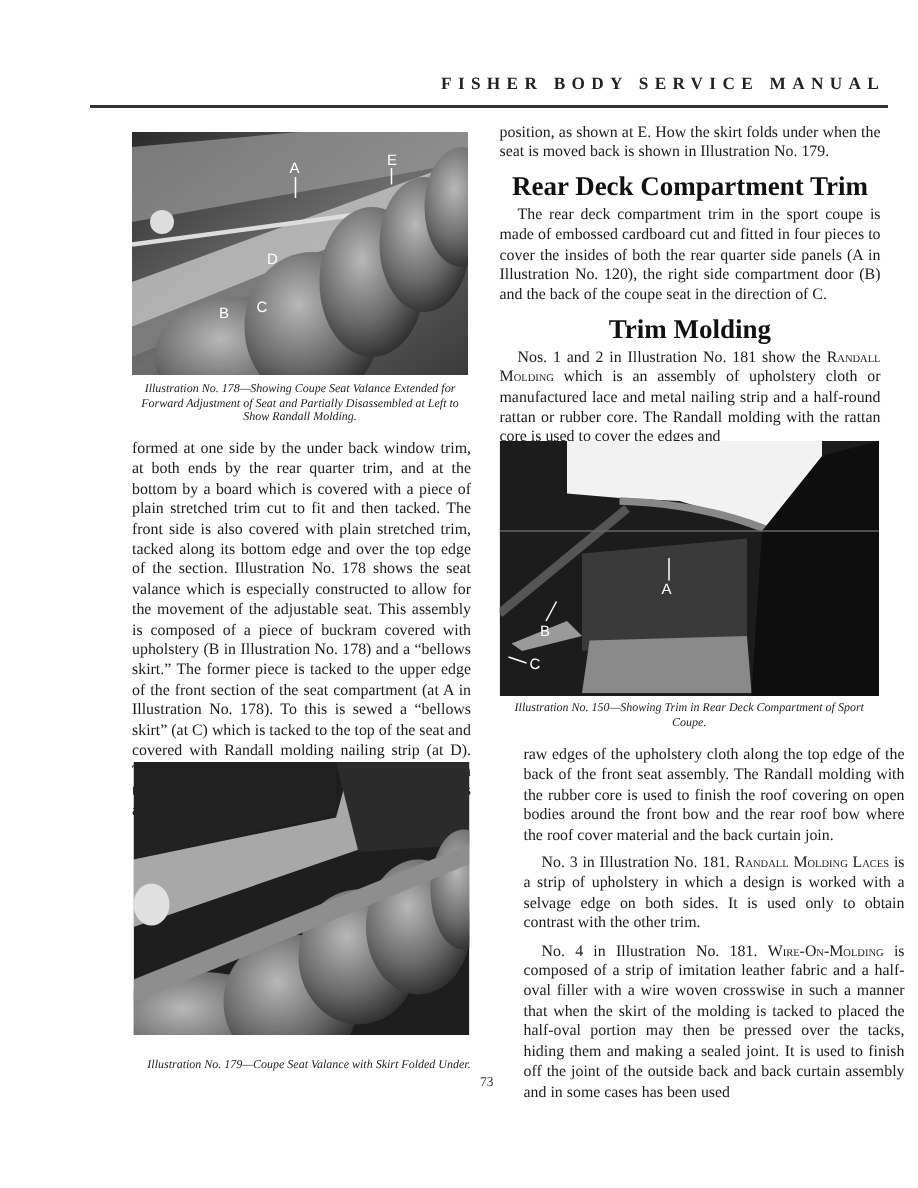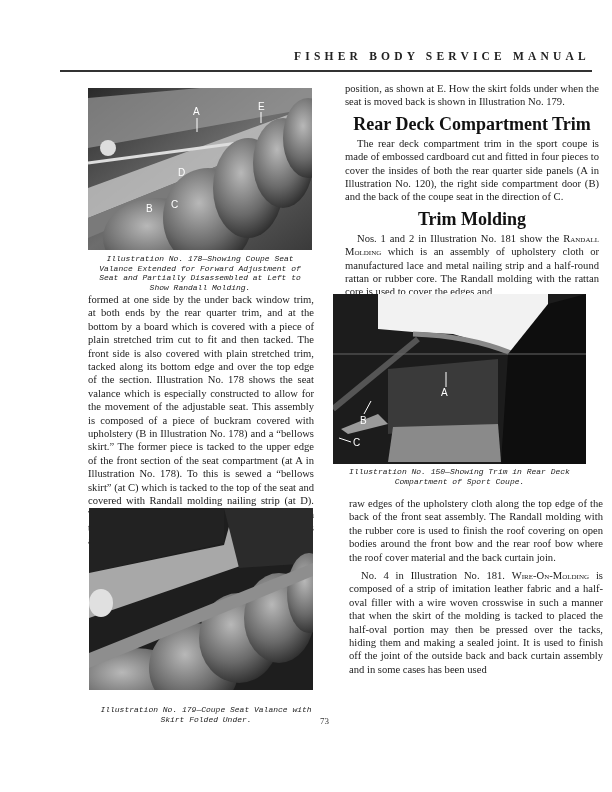--- a/index.html
+++ b/index.html
@@ -6,21 +6,21 @@
     body { width:612px; height:792px; background:#ffffff; position:relative; overflow:hidden;
       font-family:"DejaVu Serif", "Liberation Serif", serif; color:#1a1a1a; }
     .header { position:absolute; left:60px; top:50px; width:530px; text-align:right;
       font-family:"Liberation Serif", serif; font-weight:bold; font-size:11.5px; letter-spacing:4.2px; color:#222; }
     .header-rule { position:absolute; left:60px; top:70px; width:532px; height:1.5px; background:#333; }
     .col { position:absolute; }
     .para { font-family:"Liberation Serif", serif; font-size:10.6px; line-height:13.4px; text-align:justify; margin:0; }
     .indent { text-indent:12px; }
     .sc { font-variant:small-caps; }
     h2 { font-family:"Liberation Serif", serif; font-size:18px; font-weight:bold; text-align:center; margin:5px 0 2px 0; color:#111; }
-    .caption { font-family:Liberation Mono, monospace; font-style:italic; font-size:8px; line-height:9.5px; text-align:center; color:#222; }
+    .caption { font-family:Liberation Serif, serif; font-style:italic; font-size:8px; line-height:9.5px; text-align:center; color:#222; }
     .photo { position:absolute; overflow:hidden; }
     .photo svg { display:block; }
     .label { fill:#fff; font-family:"Liberation Sans", sans-serif; font-size:10px; }
     .page-num { position:absolute; left:320px; top:716px; font-family:"Liberation Serif", serif; font-size:9px; color:#333; }
   </style>
 </head>
 <body>
 
 <div class="header">FISHER BODY SERVICE MANUAL</div>
 <div class="header-rule"></div>
@@ -75,21 +75,21 @@
     <ellipse cx="45" cy="175" rx="60" ry="35" fill="url(#puff)"></ellipse>
     <ellipse cx="105" cy="160" rx="45" ry="45" fill="url(#puff)"></ellipse>
     <ellipse cx="150" cy="130" rx="40" ry="45" fill="url(#puff)"></ellipse>
     <ellipse cx="190" cy="110" rx="35" ry="45" fill="url(#puff)"></ellipse>
     <ellipse cx="220" cy="85" rx="22" ry="40" fill="url(#puff)"></ellipse>
     <polygon points="0,145 224,55 224,68 0,160" fill="#8e8e8e"></polygon>
   </svg>
 </div>
 <div class="col caption" style="left:86px; top:705px; width:240px;">Illustration No. 179—Coupe Seat Valance with Skirt Folded Under.</div>
 
-<div class="col" style="left:333px; top:82px; width:254px;margin-left:12px;">
+<div class="col" style="left:333px; top:82px; width:254px;">
   <p class="para">position, as shown at E. How the skirt folds under when the seat is moved back is shown in Illustration No. 179.</p>
   <h2>Rear Deck Compartment Trim</h2>
   <p class="para indent">The rear deck compartment trim in the sport coupe is made of embossed cardboard cut and fitted in four pieces to cover the insides of both the rear quarter side panels (A in Illustration No. 120), the right side compartment door (B) and the back of the coupe seat in the direction of C.</p>
   <h2>Trim Molding</h2>
   <p class="para indent"><span>Nos. 1 and 2 in Illustration No. 181 show the</span> <span class="sc">Randall Molding</span> <span>which is an assembly of upholstery cloth or manufactured lace and metal nailing strip and a half-round rattan or rubber core. The Randall molding with the rattan core is used to cover the edges and</span></p>
 </div>
 
 <div class="photo" style="left:333px; top:294px; width:253px; height:170px;">
   <svg width="253" height="170" viewBox="0 0 253 170">
     <rect width="253" height="170" fill="#1c1c1c"></rect>
@@ -106,16 +106,17 @@
     <text class="label" x="27" y="130">B</text>
     <line x1="31" y1="120" x2="38" y2="107" stroke="#fff" stroke-width="1"></line>
     <text class="label" x="20" y="152">C</text>
     <line x1="18" y1="148" x2="6" y2="144" stroke="#fff" stroke-width="1"></line>
   </svg>
 </div>
 <div class="col caption" style="left:333px; top:467px; width:253px;">Illustration No. 150—Showing Trim in Rear Deck Compartment of Sport Coupe.</div>
 
 <div class="col" style="left:349px; top:497px; width:254px;">
   <p class="para">raw edges of the upholstery cloth along the top edge of the back of the front seat assembly. The Randall molding with the rubber core is used to finish the roof covering on open bodies around the front bow and the rear roof bow where the roof cover material and the back curtain join.</p>
+  <p class="para indent" style="margin-top:5px;"><span>No. 3 in Illustration No. 181.</span> <span class="sc">Randall Molding Laces</span> <span>is a strip of upholstery in which a design is worked with a selvage edge on both sides. It is used only to obtain contrast with the other trim.</span></p>
   <p class="para indent" style="margin-top:5px;"><span>No. 4 in Illustration No. 181.</span> <span class="sc">Wire-On-Molding</span> <span>is composed of a strip of imitation leather fabric and a half-oval filler with a wire woven crosswise in such a manner that when the skirt of the molding is tacked to placed the half-oval portion may then be pressed over the tacks, hiding them and making a sealed joint. It is used to finish off the joint of the outside back and back curtain assembly and in some cases has been used</span></p>
 </div>
 
 <div class="page-num">73</div>
 
 </body></html>

